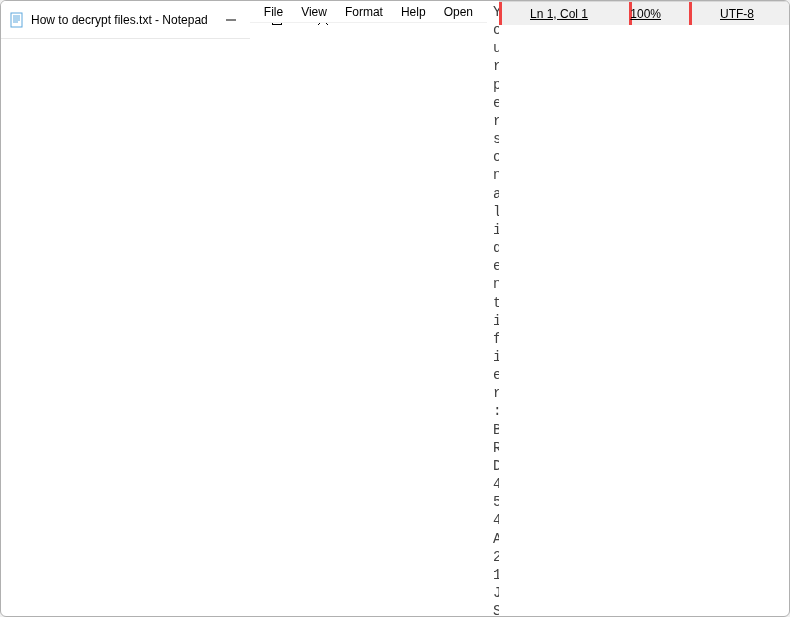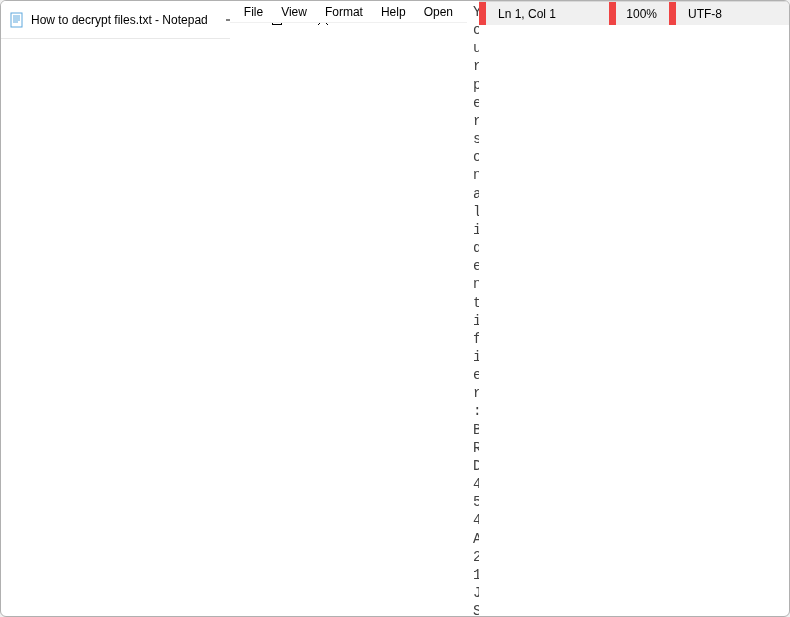--- a/index.html
+++ b/index.html
@@ -86,31 +86,32 @@
     .statusbar {
       height: 24px;
       background: #f0f0f0;
       border-top: 1px solid #d8d8d8;
       display: flex;
       align-items: center;
       font-size: 12px;
       color: #000;
     }
     .status-cell {
-      border-left: 7px solid #ef4444;
-      padding: 0 12px;
+      border-left: 3px solid #ef4444;
+      padding: 0 28px;
       height: 100%;
       display: flex;
       align-items: center;
+      text-decoration: underline;
     }
     .status-spacer { flex: 1; }
     .status-cell.pos { width: 130px; }
     .status-cell.zoom { width: 60px; justify-content: flex-end; text-align: center;}
     .status-cell.eol { width: 130px; }
-    .status-cell.enc { width: 120px; }
+    .status-cell.enc { width: 100px; }
   </style>
 </head>
 <body>
 
 <div class="window">
   <div class="titlebar">
     <span class="titlebar-icon">
       <svg width="16" height="16" viewBox="0 0 16 16">
         <rect x="2" y="1" width="11" height="14" fill="#fff" stroke="#5fa8dd" stroke-width="1"></rect>
         <line x1="4" y1="4" x2="11" y2="4" stroke="#5fa8dd" stroke-width="1"></line>

